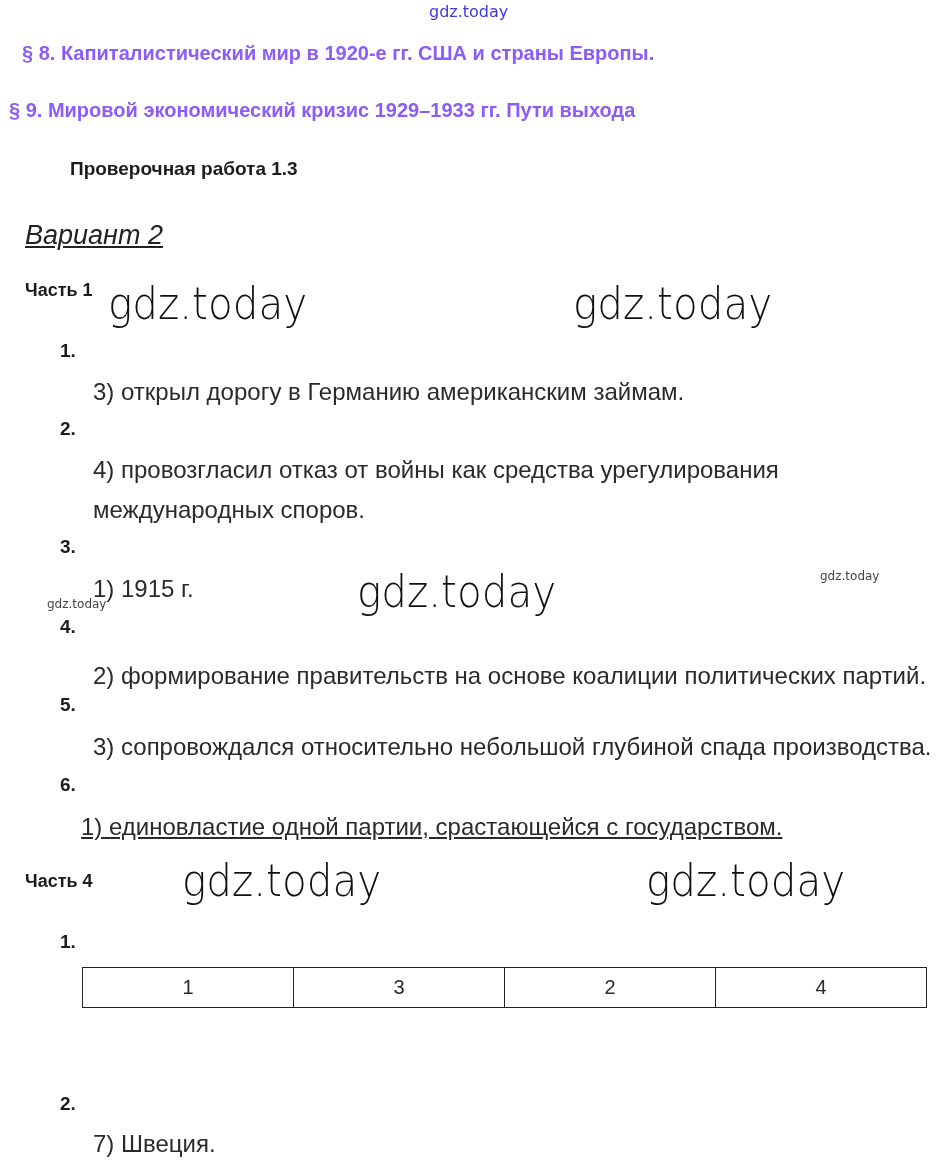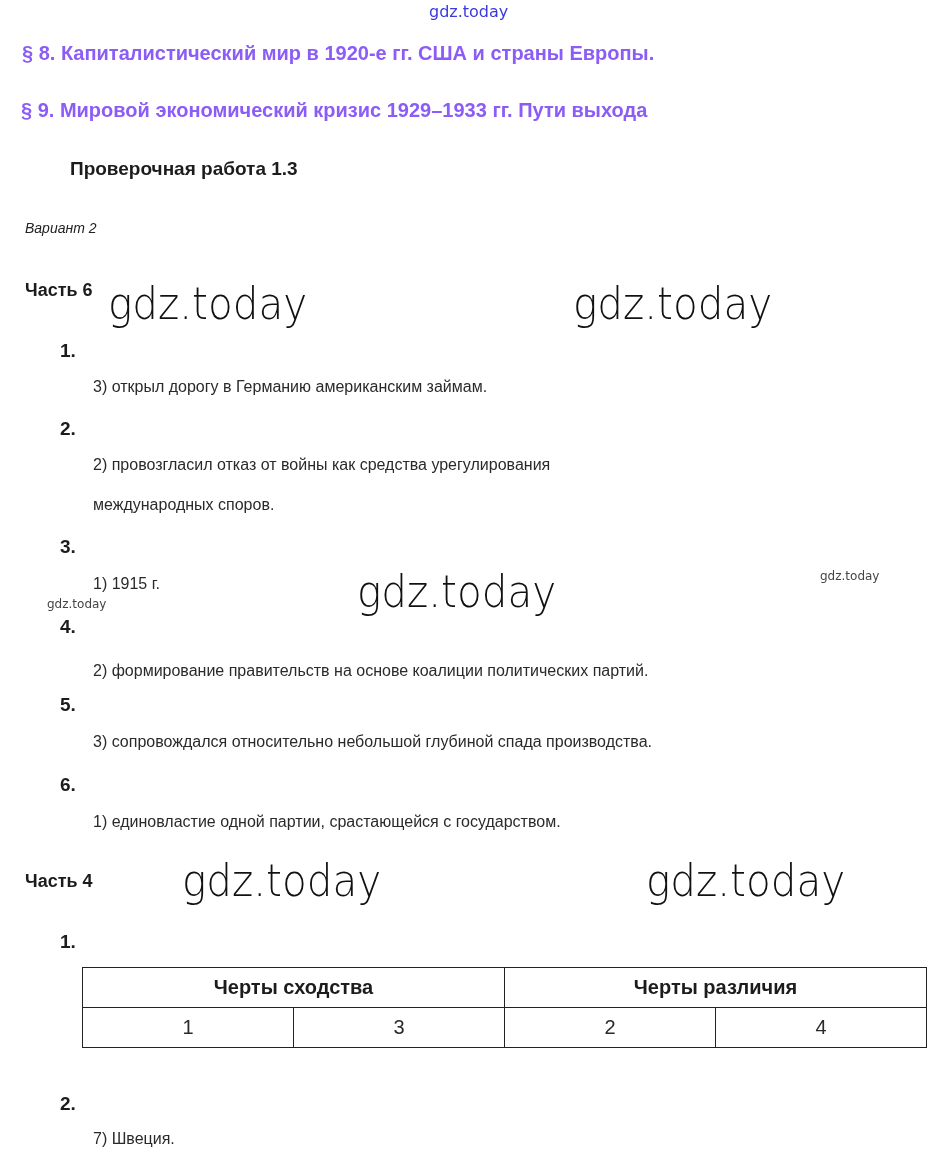--- a/index.html
+++ b/index.html
@@ -4,23 +4,23 @@
 <style>
   html, body { margin: 0; padding: 0; background: #ffffff; }
   body {
     width: 941px; height: 1166px; position: relative; overflow: hidden;
     font-family: "Liberation Sans", sans-serif; color: #1e1e1e;
   }
   .abs { position: absolute; white-space: nowrap; }
   .h-bold { font-weight: bold; font-size: 20px; color: #8b5cf6; }
   .sub-bold { font-weight: bold; font-size: 19px; color: #1c1c1c; }
   .part-label { font-weight: bold; font-size: 18px; color: #1c1c1c; }
-  .variant { font-style: italic; font-size: 14px; color: #222; }
+  .variant { font-style: italic; font-size: 27px; color: #222; text-decoration: underline; }
   .qnum { font-weight: bold; font-size: 19px; color: #1c1c1c; }
-  .answer { font-size: 16px; color: #2a2a2a; }
+  .answer { font-size: 24px; color: #2a2a2a; }
   .wm-big {
     font-family: "DejaVu Sans", sans-serif; font-weight: 200;
     font-size: 44px; color: #111; letter-spacing: 0px; transform: scaleX(0.92);
     transform-origin: left top;
   }
   .wm-small { font-family: "DejaVu Sans", sans-serif; font-size: 12px; color: #444; }
   .wm-top { font-family: "DejaVu Sans", sans-serif; font-size: 16px; color: #3a3adc; }
 
   table.answer-table {
     position: absolute; left: 82px; top: 967px; width: 845px;
@@ -31,62 +31,58 @@
   }
   table.answer-table th { font-weight: bold; color: #1c1c1c; }
   table.answer-table td { font-weight: normal; color: #2a2a2a; width: 25%; }
 </style>
 </head>
 <body>
 
 <div class="abs wm-top" style="left:429px; top:2px;">gdz.today</div>
 
 <div class="abs h-bold" style="left:22px; top:42px;">§ 8. Капиталистический мир в 1920-е гг. США и страны Европы.</div>
-<div class="abs h-bold" style="left:21px; top:99px;">§ 9. Мировой экономический кризис 1929–1933 гг. Пути выхода</div>
+<div class="abs h-bold" style="left:9px; top:99px;">§ 9. Мировой экономический кризис 1929–1933 гг. Пути выхода</div>
 <div class="abs sub-bold" style="left:22px; top:158px;margin-left:48px;">Проверочная работа 1.3</div>
 <div class="abs variant" style="left:25px; top:220px;">Вариант 2</div>
 
-<div class="abs part-label" style="left:25px; top:280px;">Часть 6</div>
+<div class="abs part-label" style="left:25px; top:280px;">Часть 1</div>
 <div class="abs wm-big" style="left:108px; top:278px;">gdz.today</div>
 <div class="abs wm-big" style="left:573px; top:278px;">gdz.today</div>
 
 <div class="abs qnum" style="left:60px; top:340px;">1.</div>
 <div class="abs answer" style="left:93px; top:378px;">3) открыл дорогу в Германию американским займам.</div>
 
 <div class="abs qnum" style="left:60px; top:418px;">2.</div>
-<div class="abs answer" style="left:93px; top:456px;">2) провозгласил отказ от войны как средства урегулирования</div>
+<div class="abs answer" style="left:93px; top:456px;">4) провозгласил отказ от войны как средства урегулирования</div>
 <div class="abs answer" style="left:93px; top:496px;">международных споров.</div>
 
 <div class="abs qnum" style="left:60px; top:536px;">3.</div>
 <div class="abs answer" style="left:93px; top:575px;">1) 1915 г.</div>
 <div class="abs wm-big" style="left:357px; top:566px;">gdz.today</div>
 <div class="abs wm-small" style="left:820px; top:569px;">gdz.today</div>
 <div class="abs wm-small" style="left:47px; top:597px;">gdz.today</div>
 
 <div class="abs qnum" style="left:60px; top:616px;">4.</div>
 <div class="abs answer" style="left:93px; top:654px;margin-top:8px;">2) формирование правительств на основе коалиции политических партий.</div>
 
 <div class="abs qnum" style="left:60px; top:694px;">5.</div>
 <div class="abs answer" style="left:93px; top:733px;text-align:center;">3) сопровождался относительно небольшой глубиной спада производства.</div>
 
 <div class="abs qnum" style="left:60px; top:774px;">6.</div>
-<div class="abs answer" style="left:93px; top:813px;">1) единовластие одной партии, срастающейся с государством.</div>
+<div class="abs answer" style="left:81px; top:813px;text-decoration:underline;">1) единовластие одной партии, срастающейся с государством.</div>
 
 <div class="abs part-label" style="left:25px; top:871px;">Часть 4</div>
 <div class="abs wm-big" style="left:182px; top:855px;">gdz.today</div>
 <div class="abs wm-big" style="left:646px; top:855px;">gdz.today</div>
 
 <div class="abs qnum" style="left:60px; top:931px;">1.</div>
 
 <table class="answer-table">
   <tbody>
-      <tr>
-    <th colspan="2">Черты сходства</th>
-    <th colspan="2">Черты различия</th>
-  </tr>
   <tr>
     <td>1</td>
     <td>3</td>
     <td>2</td>
     <td>4</td>
   </tr>
 </tbody>
   </table>
 
 <div class="abs qnum" style="left:60px; top:1093px;">2.</div>

